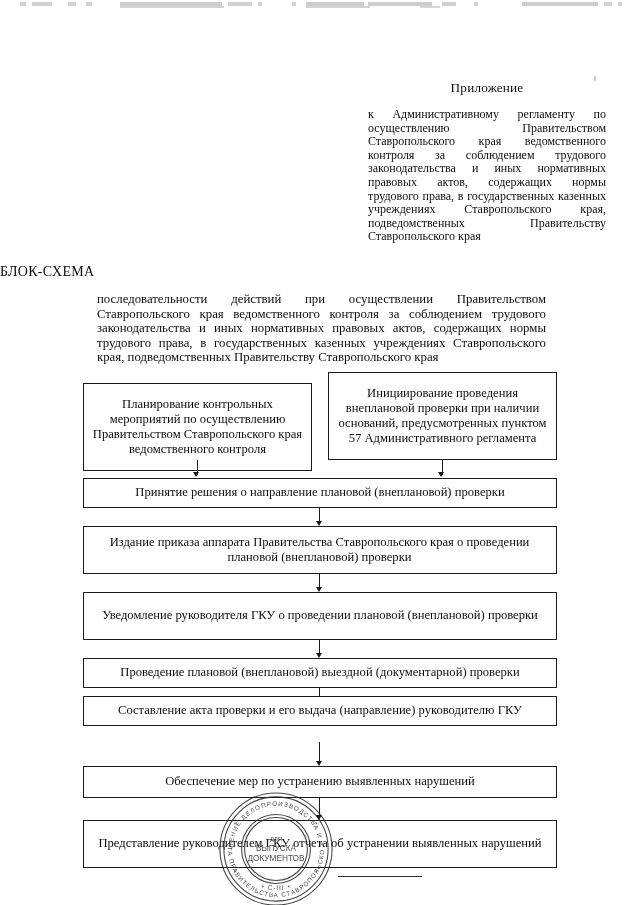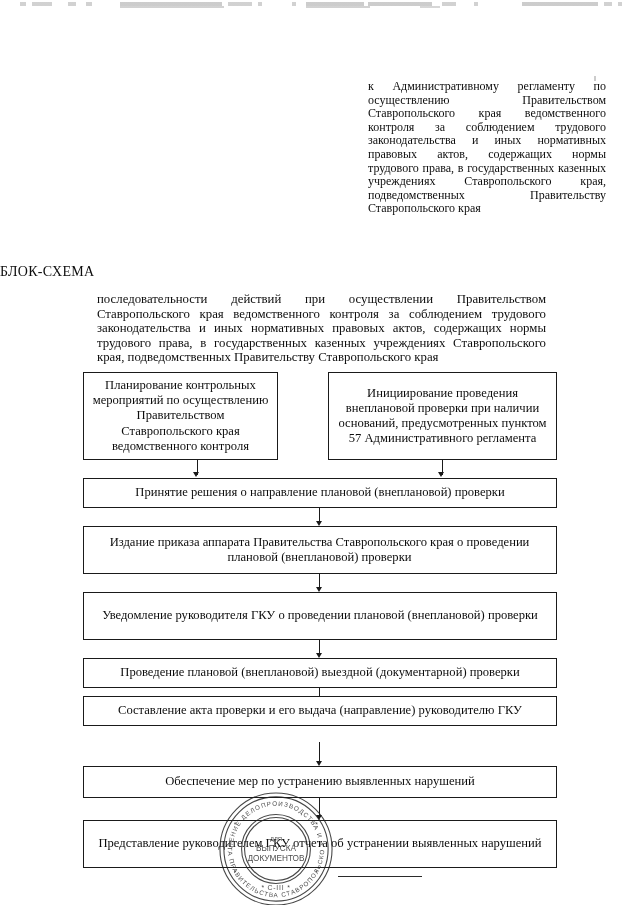--- a/index.html
+++ b/index.html
@@ -171,29 +171,30 @@
 </style>
 </head>
 <body>
 
 <div id="scan-noise-top"></div>
 <div id="scan-noise-top2"></div>
 <div id="scan-speck-right"></div>
 <div id="bottom-rule"></div>
 
 <div id="appendix-block">
+  <div id="appendix-title">Приложение</div>
   <div id="appendix-body">к Административному регламенту по осуществлению Правительством Ставропольского края ведомственного контроля за соблюдением трудового законодательства и иных нормативных правовых актов, содержащих нормы трудового права, в государственных казенных учреждениях Ставропольского края, подведомственных Правительству Ставропольского края</div>
 </div>
 
 <div id="scheme-title">БЛОК-СХЕМА</div>
 <div id="scheme-lead">последовательности действий при осуществлении Правительством Ставропольского края ведомственного контроля за соблюдением трудового законодательства и иных нормативных правовых актов, содержащих нормы трудового права, в государственных казенных учреждениях Ставропольского края, подведомственных Правительству  Ставропольского края</div>
 
 <div id="flow">
 
-  <div class="fc-box" style="left:0px; top:0px; width:195px; height:88px;">
+  <div class="fc-box" style="left:0px; top:11px; width:229px; height:88px;">
     <span class="txt">Планирование контрольных мероприятий по осуществлению Правительством Ставропольского края ведомственного контроля</span>
   </div>
   <div class="fc-box" style="left:245px; top:0px; width:229px; height:88px;">
     <span class="txt">Инициирование проведения внеплановой проверки при наличии оснований, предусмотренных пунктом 57 Административного регламента</span>
   </div>
 
   <div class="fc-conn" style="left:113.5px; top:88px; height:15px;"></div>
   <div class="fc-arrow" style="left:110px; top:100px;"></div>
   <div class="fc-conn" style="left:358.5px; top:88px; height:15px;"></div>
   <div class="fc-arrow" style="left:355px; top:100px;"></div>

